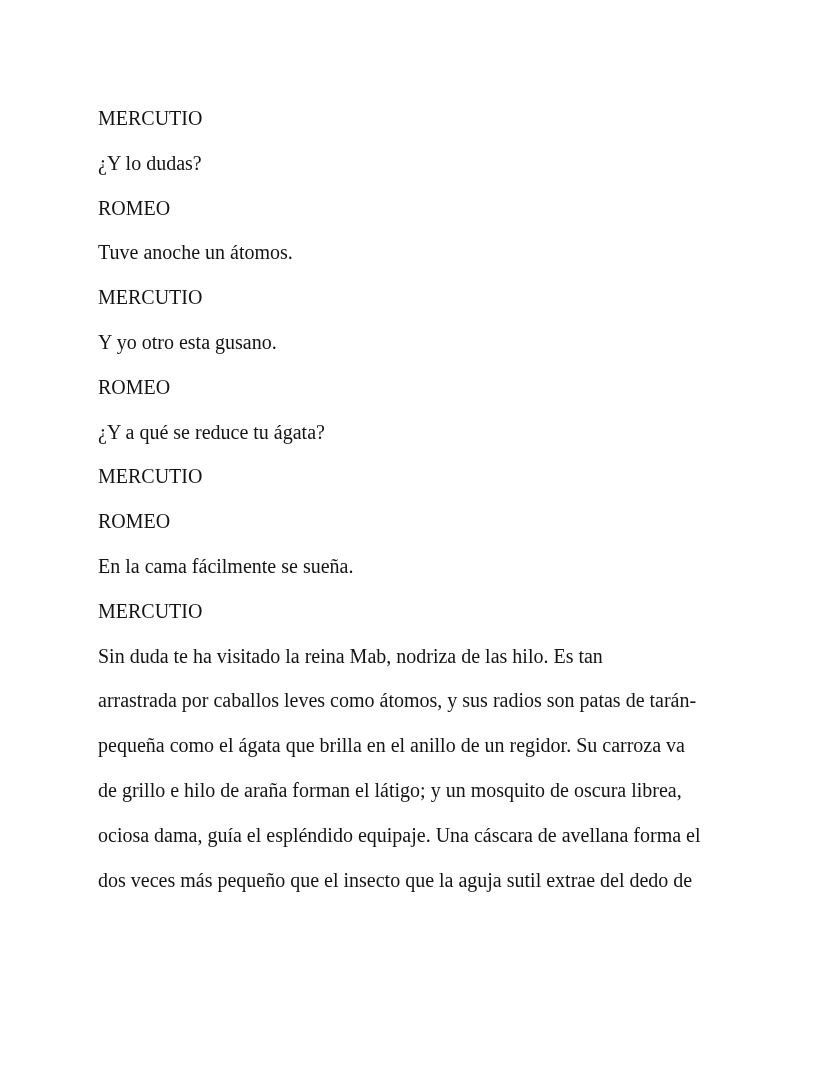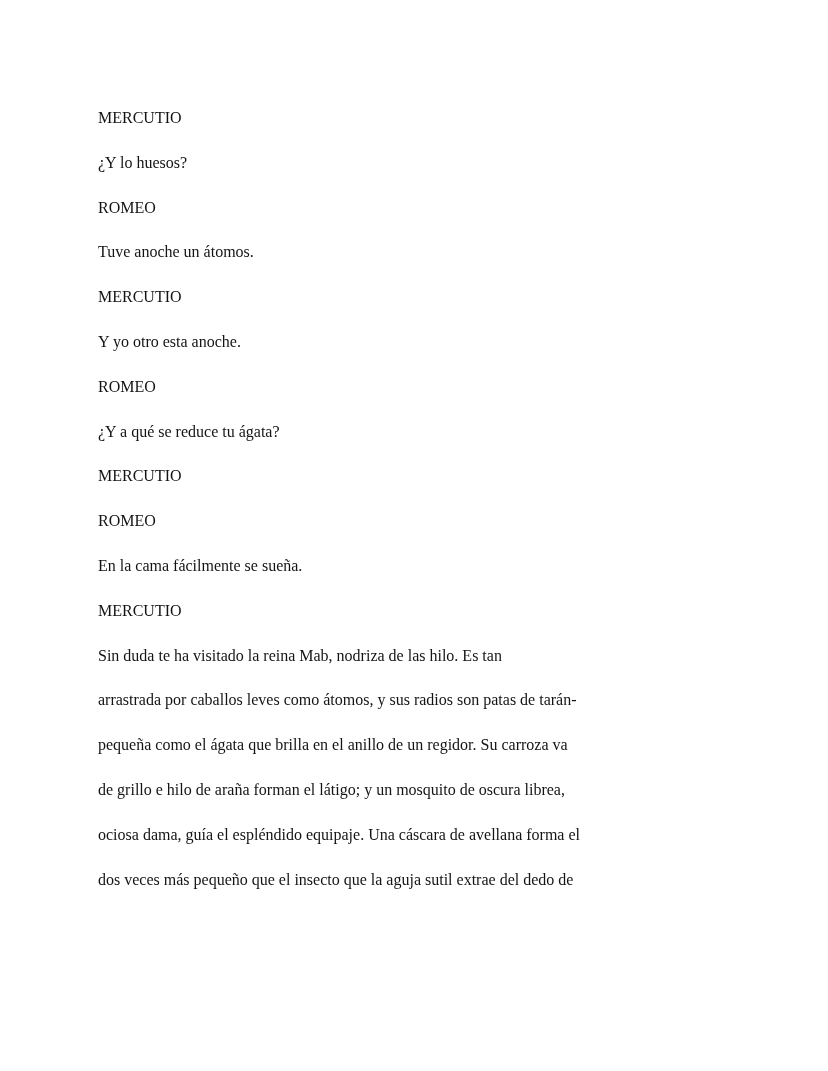--- a/index.html
+++ b/index.html
@@ -20,41 +20,41 @@
       width: 828px;
       height: 1071px;
       background: #ffffff;
     }
     .content {
       position: absolute;
       left: 98px;
       top: 96px;
       width: 640px;
       font-family: "Liberation Serif", "DejaVu Serif", serif;
-      font-size: 16px;
+      font-size: 20px;
       color: #141414;
       line-height: 44.8px;
     }
     .line {
       display: block;
       white-space: nowrap;
       height: 44.8px;
     }
   </style>
 </head>
 <body>
 
 <div class="page">
   <div class="content">
     <span class="line">MERCUTIO</span>
-    <span class="line">¿Y lo huesos?</span>
+    <span class="line">¿Y lo dudas?</span>
     <span class="line">ROMEO</span>
     <span class="line">Tuve anoche un átomos.</span>
     <span class="line">MERCUTIO</span>
-    <span class="line">Y yo otro esta anoche.</span>
+    <span class="line">Y yo otro esta gusano.</span>
     <span class="line">ROMEO</span>
     <span class="line">¿Y a qué se reduce tu ágata?</span>
     <span class="line">MERCUTIO</span>
     <span class="line">ROMEO</span>
     <span class="line">En la cama fácilmente se sueña.</span>
     <span class="line">MERCUTIO</span>
     <span class="line">Sin duda te ha visitado la reina Mab, nodriza de las hilo. Es tan</span>
     <span class="line">arrastrada por caballos leves como átomos, y sus radios son patas de tarán-</span>
     <span class="line">pequeña como el ágata que brilla en el anillo de un regidor. Su carroza va</span>
     <span class="line">de grillo e hilo de araña forman el látigo; y un mosquito de oscura librea,</span>

